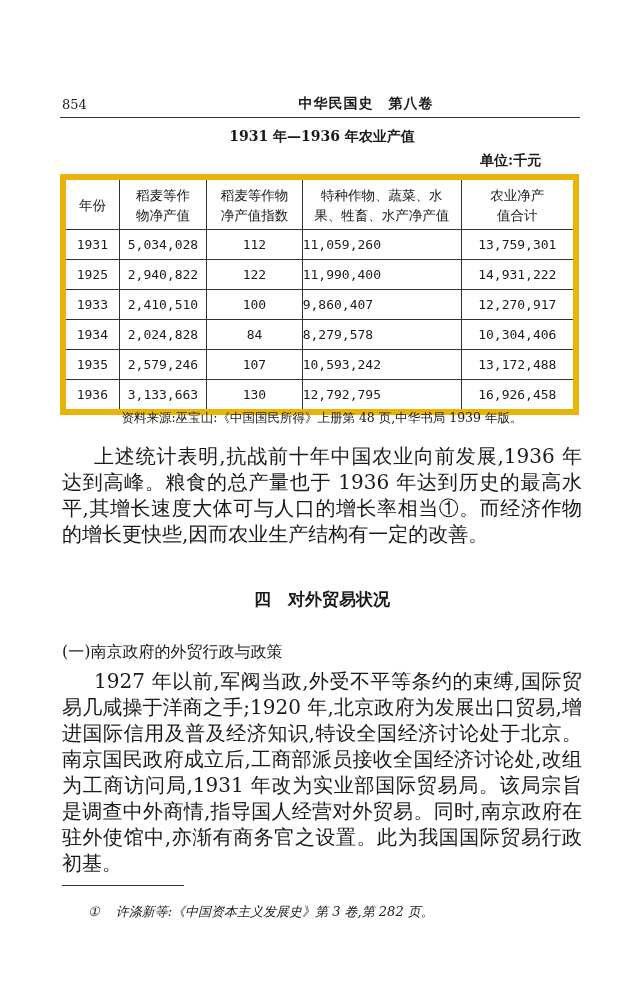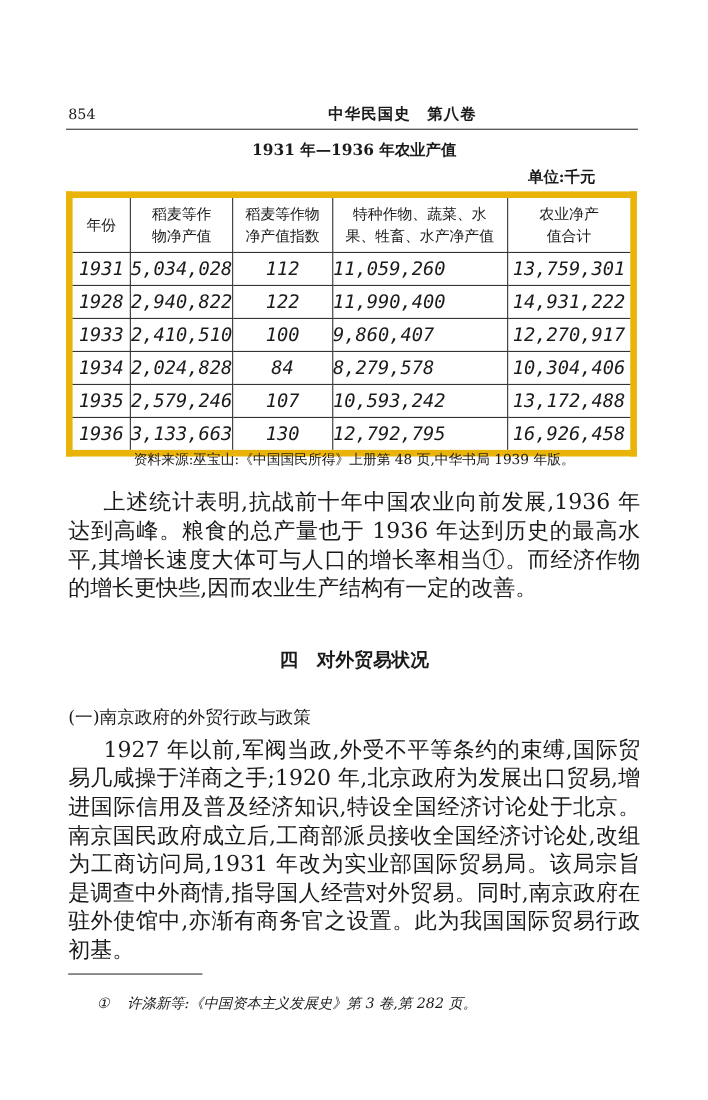--- a/index.html
+++ b/index.html
@@ -8,21 +8,21 @@
   .abs { position:absolute; }
   #page-number { left:62px; top:97px; font-size:13px; }
   #running-head { left:0; width:644px; top:95px; text-align:center; font-size:14px; font-weight:bold; letter-spacing:1px;padding-left:44px; }
   #head-rule { left:60px; top:117px; width:520px; height:1px; background:#333; }
   #table-title { left:0; width:644px; top:128px; text-align:center; font-size:14px; font-weight:bold; }
   #unit-label { left:480px; top:152px; font-size:14px; font-weight:bold; }
   table#ag-table { position:absolute; left:60px; top:174px; width:519px; border-collapse:collapse;
                    border:6px solid #eab308; font-size:13.5px; }
   #ag-table th, #ag-table td { border:1px solid #333; text-align:center; font-weight:normal; padding:0; }
   #ag-table th { height:49px; line-height:20px; font-size:13.5px; }
-  #ag-table td { height:29px; font-family:"DejaVu Sans Mono","Liberation Mono",monospace; font-size:17px;font-style:italic; }
+  #ag-table td { height:29px; font-family:"DejaVu Sans Mono","Liberation Mono",monospace; font-size:13px; }
   #ag-table td.num-right { text-align:left; padding-right:48px;margin-top:13px; }
   #source-note { left:0; width:644px; top:410px; text-align:center; font-size:12.5px; }
   .para { left:62px; width:520px; font-size:20px; line-height:26px; text-align:justify; }
   .para p { margin:0; }
   .indent { text-indent:32px; }
   #para-1 { top:443px; }
   #section-heading { left:0; width:644px; top:588px; text-align:center; font-size:17px; font-weight:bold; }
   #subsection-heading { left:62px; top:642px; font-size:16px; }
   #para-2 { top:668px; }
   #footnote-rule { left:62px; top:885px; width:122px; height:1px; background:#333; }
@@ -58,21 +58,21 @@
   </thead>
   <tbody id="table-body">
       <tr>
         <td>1931</td>
         <td>5,034,028</td>
         <td>112</td>
         <td class="num-right">11,059,260</td>
         <td>13,759,301</td>
       </tr>
       <tr>
-        <td>1928</td>
+        <td>1925</td>
         <td>2,940,822</td>
         <td>122</td>
         <td class="num-right">11,990,400</td>
         <td>14,931,222</td>
       </tr>
       <tr>
         <td>1933</td>
         <td>2,410,510</td>
         <td>100</td>
         <td class="num-right">9,860,407</td>

